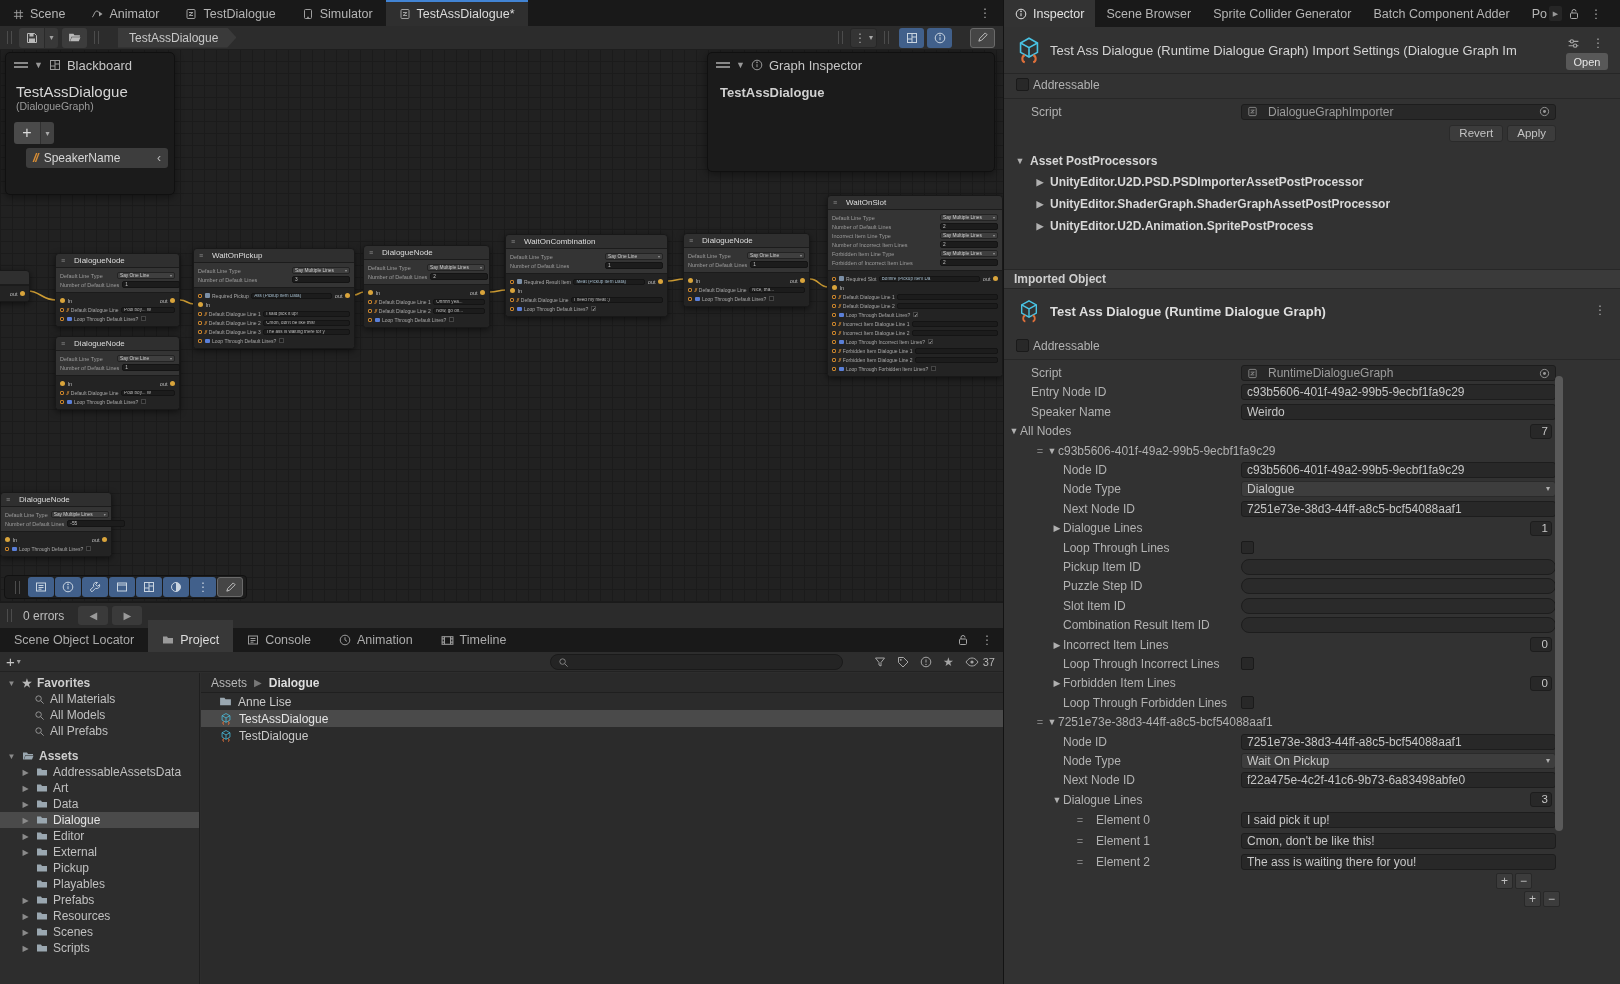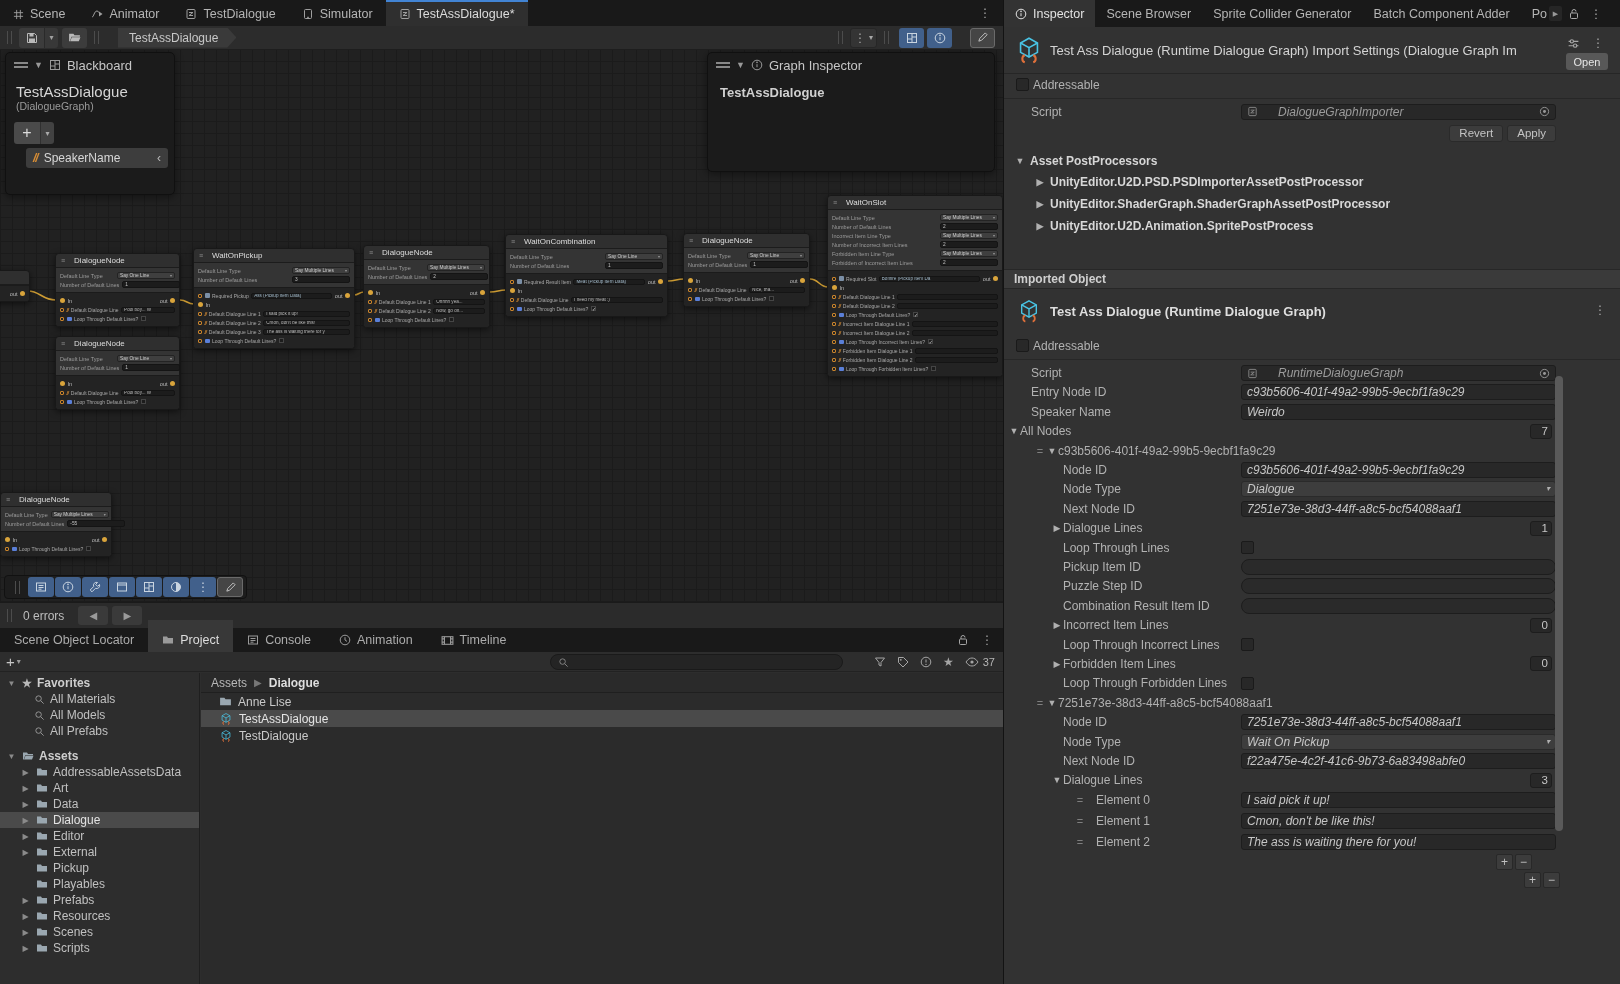--- a/index.html
+++ b/index.html
@@ -109,21 +109,21 @@
 #ihead .bigicon{position:absolute;left:10px;top:8px;}
 #ihead .ititle{position:absolute;left:46px;top:16px;right:104px;color:#d4d4d4;font-size:13px;white-space:nowrap;overflow:hidden;text-overflow:clip;}
 #ihead .hic1{position:absolute;right:40px;top:10px;color:#a8a8a8;}
 #ihead .hic2{position:absolute;right:16px;top:9px;color:#a8a8a8;}
 .openbtn{position:absolute;right:12px;top:26px;width:42px;height:17px;background:#585858;border-radius:3px;color:#e6e6e6;font-size:11px;display:flex;align-items:center;justify-content:center;}
 #ibody{position:absolute;top:74px;left:0;right:0;bottom:0;}
 .irow{position:relative;height:19.4px;display:flex;align-items:center;}
 .irow.el{height:21px;}
 .ilbl{color:#b2b2b2;white-space:nowrap;}
 .ml27{margin-left:27px;}.ml10{margin-left:10px;}.ml59{margin-left:59px;}
-.ifld{position:absolute;left:237px;right:64px;height:16px;background:#282828;border:1px solid #1d1d1d;border-radius:3px;line-height:14px;padding:0 5px;color:#c6c6c6;white-space:nowrap;overflow:hidden;display:flex;align-items:center;gap:20px;font-style:italic;}
+.ifld{position:absolute;left:237px;right:64px;height:16px;background:#282828;border:1px solid #1d1d1d;border-radius:3px;line-height:14px;padding:0 5px;color:#c6c6c6;white-space:nowrap;overflow:hidden;display:flex;align-items:center;gap:10px;}
 .ifld.dd{background:#3d3d3d;border-color:#2a2a2a;}
 .ifld.dd .car{margin-left:auto;color:#b0b0b0;font-size:8px;}
 .ifld.empty{border-radius:8px;background:#2a2a2a;}
 .ifld.dis{color:#9c9c9c;}
 .objic{margin-left:auto;color:#9a9a9a;}
 .chk2{position:absolute;left:237px;width:13px;height:13px;background:#282828;border:1px solid #1a1a1a;border-radius:2px;}
 .chk2.l6{left:6px;position:relative;flex:none;margin-left:6px;}
 .cnt{position:absolute;right:68px;width:22px;height:15px;background:#282828;border:1px solid #1d1d1d;border-radius:3px;text-align:right;padding-right:3px;line-height:13px;color:#c6c6c6;font-size:11.5px;}
 .fo{width:12px;text-align:center;color:#b0b0b0;font-size:9px;flex:none;}
 .dh{color:#7f7f7f;font-size:11px;flex:none;width:12px;text-align:center;}
@@ -1255,20 +1255,24 @@
       </div>
     <div class="irow">
         <span class="ilbl ml59">Pickup Item ID</span>
         <span class="ifld empty"></span>
       </div>
     <div class="irow">
         <span class="ilbl ml59">Puzzle Step ID</span>
         <span class="ifld empty"></span>
       </div>
     <div class="irow">
+        <span class="ilbl ml59">Slot Item ID</span>
+        <span class="ifld empty"></span>
+      </div>
+    <div class="irow">
         <span class="ilbl ml59">Combination Result Item ID</span>
         <span class="ifld empty"></span>
       </div>
     <div class="irow">
         <span class="fo" style="margin-left:47px">▶</span>
         <span class="ilbl">Incorrect Item Lines</span>
         <span class="cnt">0</span>
       </div>
     <div class="irow">
         <span class="ilbl ml59">Loop Through Incorrect Lines</span>

